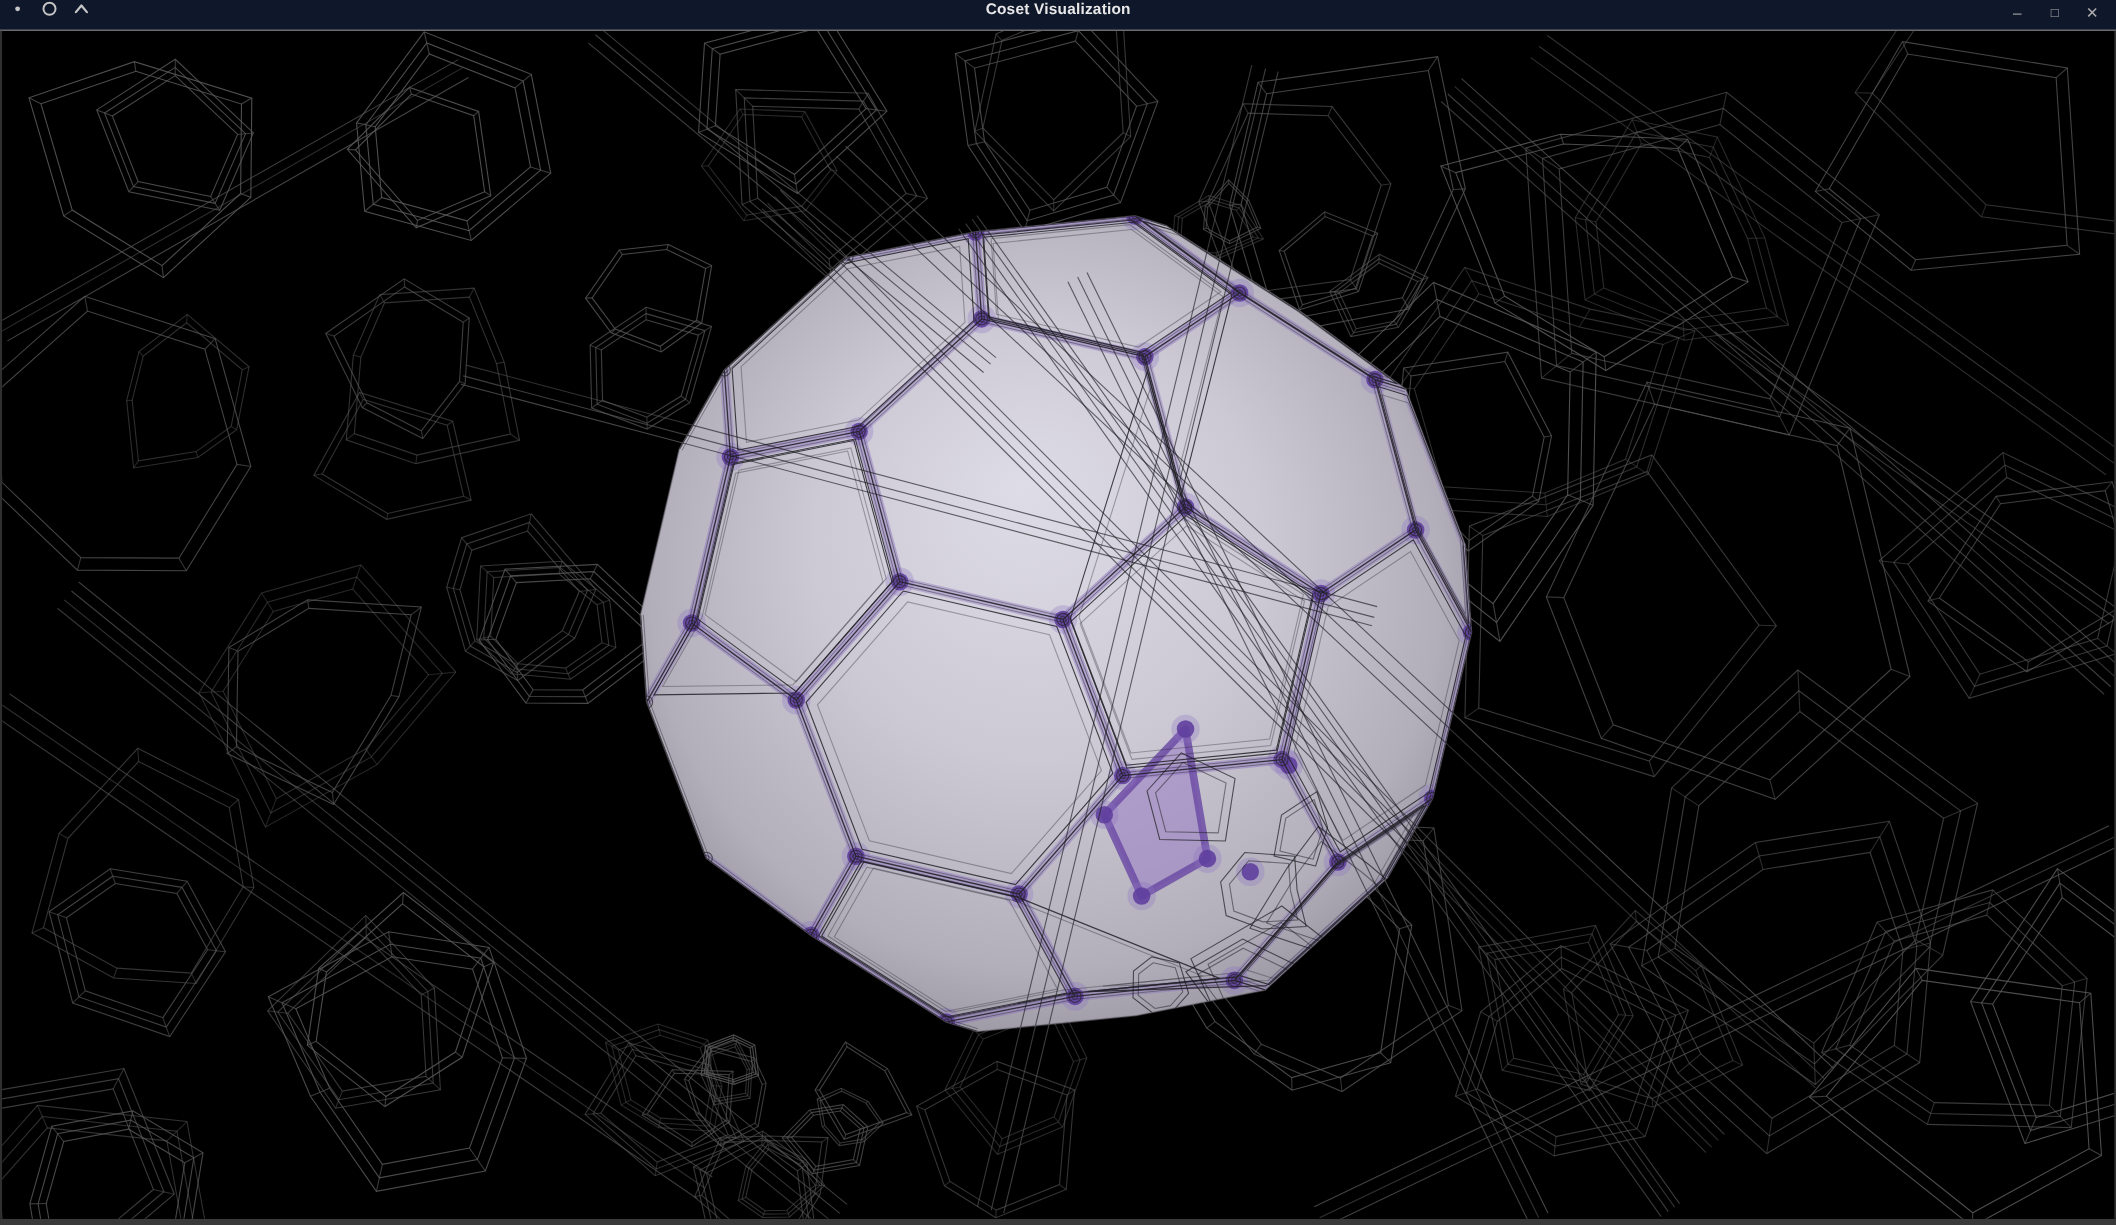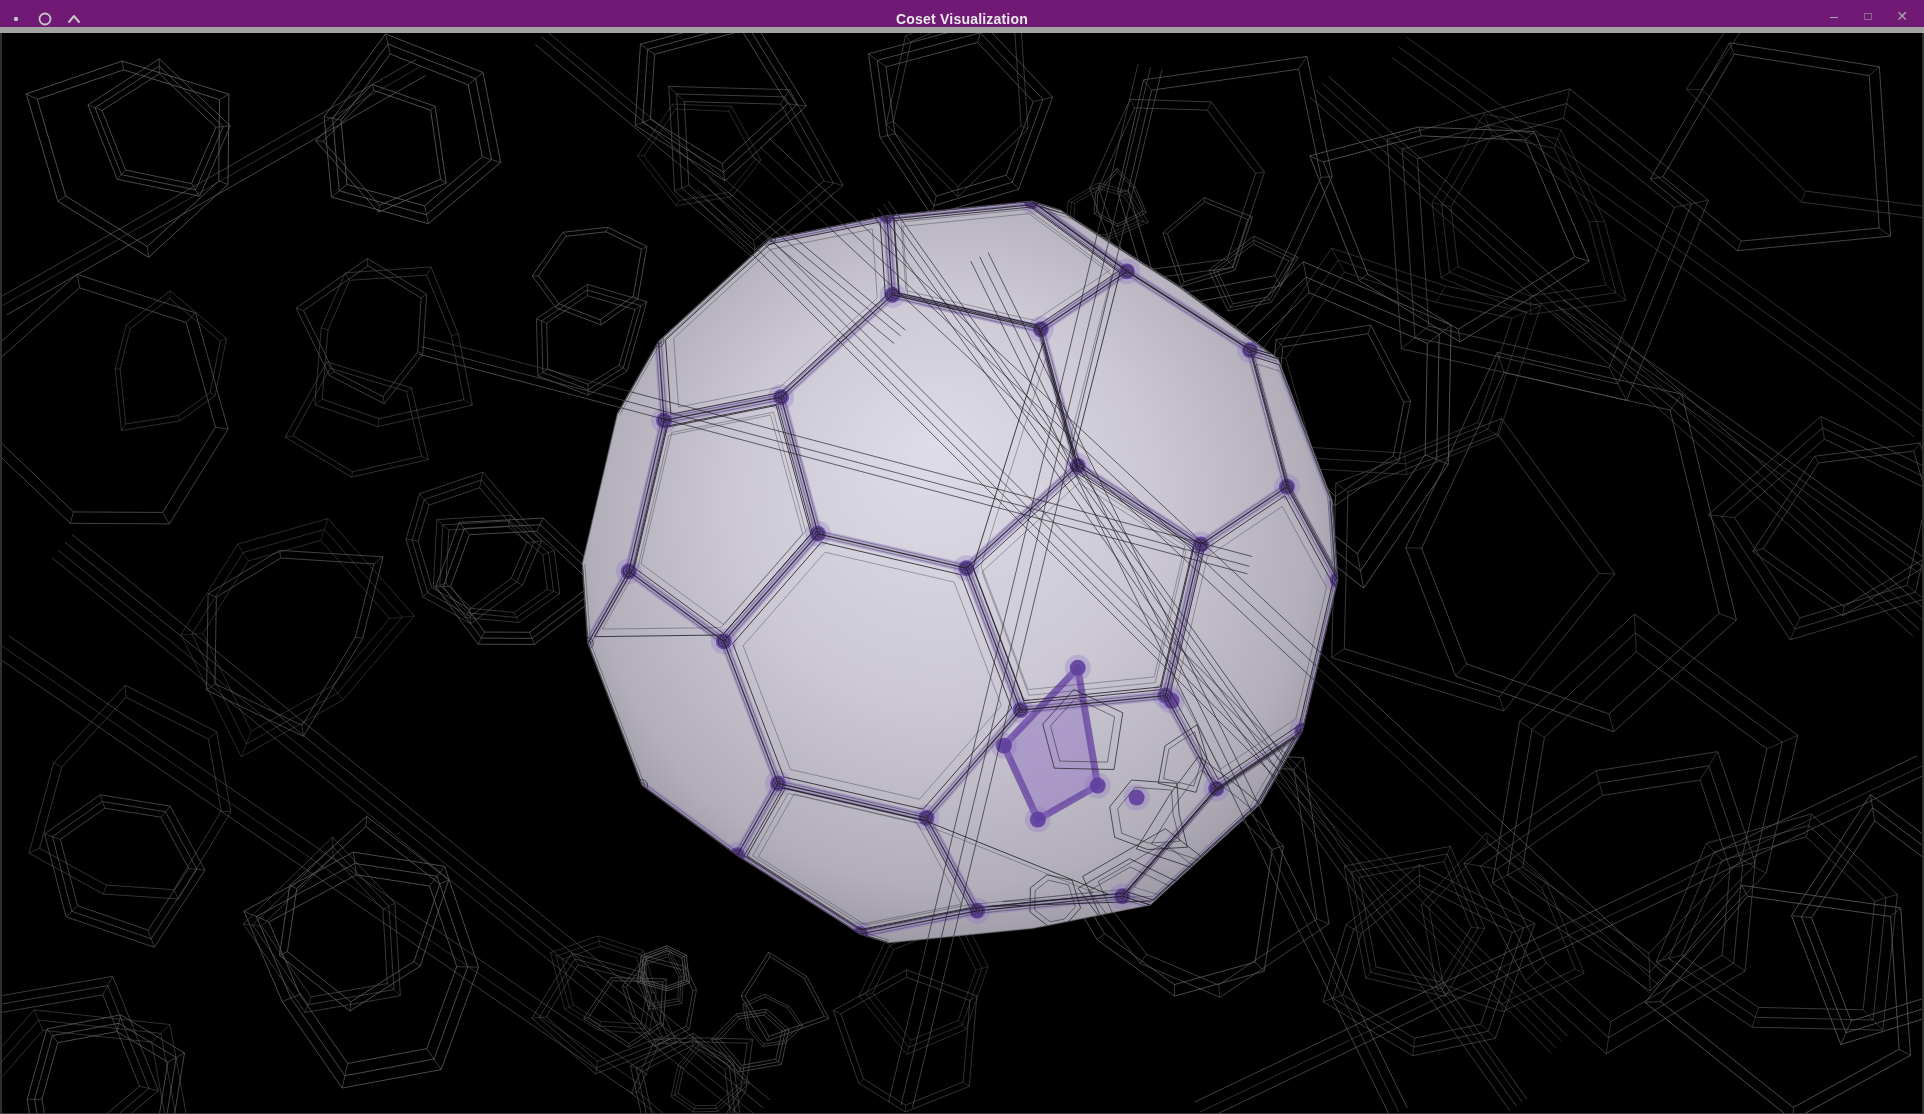--- a/index.html
+++ b/index.html
@@ -1,20 +1,20 @@
 <!DOCTYPE html>
 <html><head>
 <meta charset="utf-8">
 <style>
   html,body{margin:0;padding:0;background:#000;}
   body{font-family:"Liberation Sans", sans-serif; width:1924px; height:1114px; overflow:hidden;}
   .window{width:1924px;height:1114px;display:flex;flex-direction:column;background:#000;}
   .titlebar{
-    height:27px;flex:0 0 27px;background:#701a75;border-bottom:6px solid #a3a3a3;
-    display:flex;align-items:flex-end;position:relative;user-select:none;
+    height:27px;flex:0 0 27px;background:#0f172a;border-bottom:1px solid #a3a3a3;
+    display:flex;align-items:flex-start;position:relative;user-select:none;
   }
   .tb-left{display:flex;align-items:center;gap:13px;padding-left:8px;z-index:2;}
   .tb-left .icon{display:flex;align-items:center;justify-content:center;width:16px;height:16px;cursor:pointer;}
   .tb-title{
     position:absolute;left:0;right:0;text-align:center;
     color:#e8e8e8;font-size:14px;font-weight:bold;letter-spacing:.2px;
   }
   .tb-right{margin-left:auto;display:flex;align-items:center;gap:10px;padding-right:10px;z-index:2;}
   .tb-btn{
     width:24px;height:22px;display:flex;align-items:center;justify-content:center;

